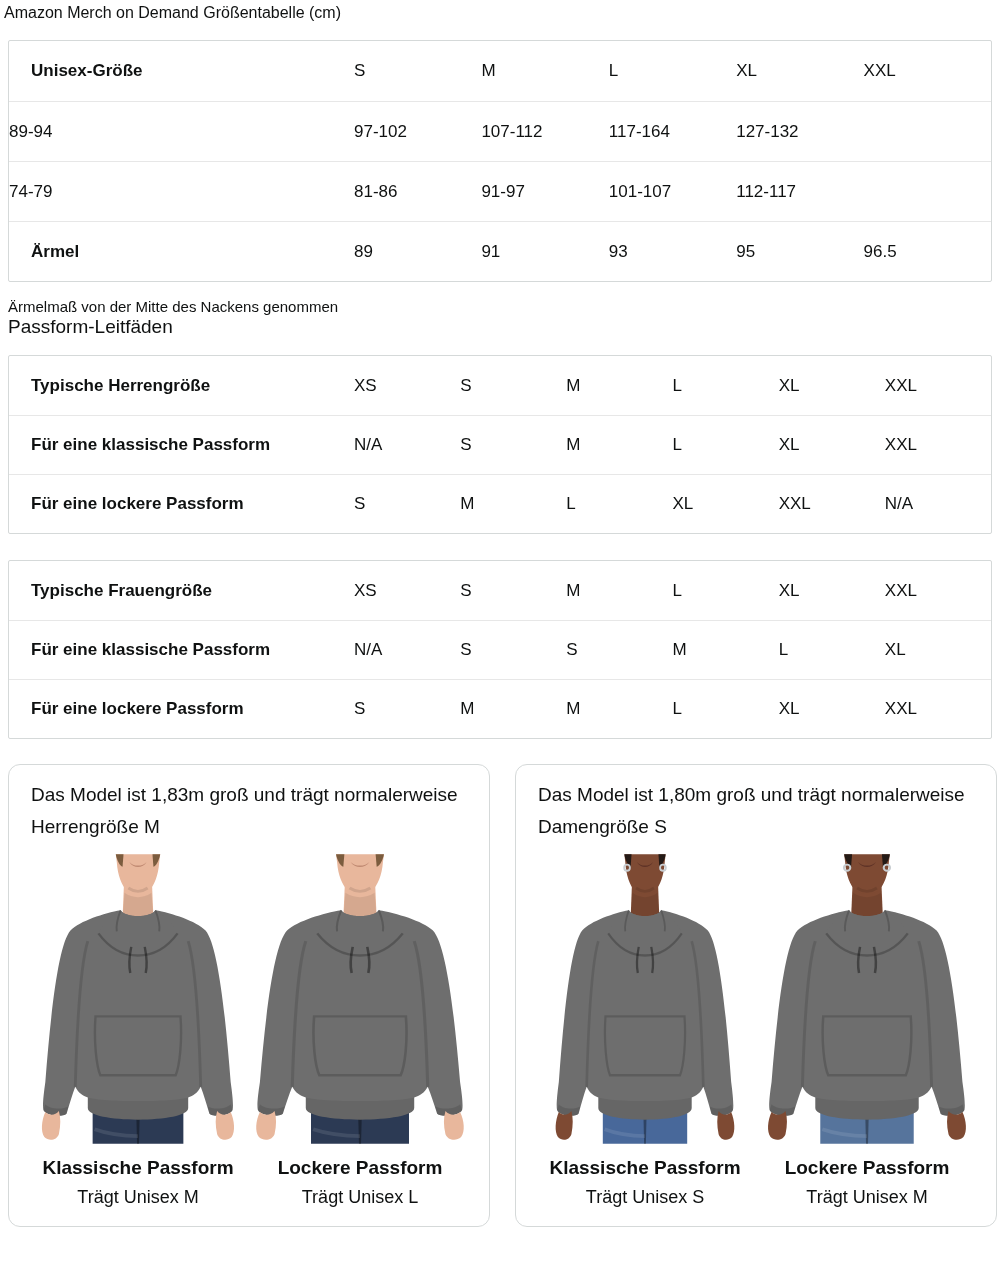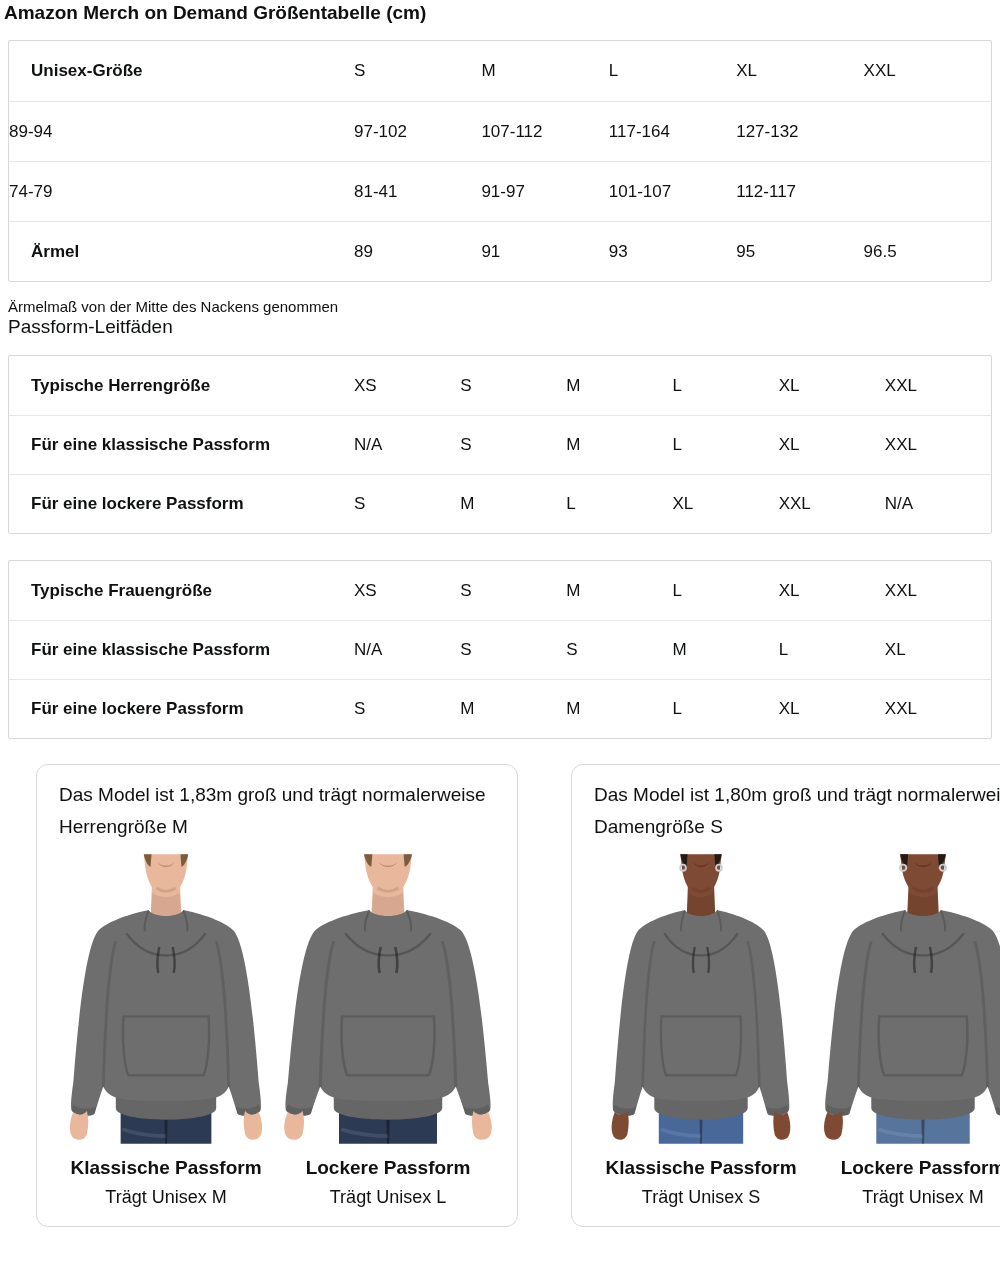--- a/index.html
+++ b/index.html
@@ -12,21 +12,21 @@
     --jeans-light-denim:#56749c;
   }
   *{box-sizing:border-box;margin:0;padding:0;}
   html,body{background:#ffffff;}
   body{
     width:1000px;
     padding:2px 8px 0 8px;
     font-family:"Liberation Sans", sans-serif;
     color:var(--text);
   }
-  .page-title{font-size:19px;font-weight:700;line-height:22px;margin-left:-4px;}
+  .page-title{font-size:16px;font-weight:400;line-height:22px;margin-left:-4px;}
   .stable{
     border:1px solid var(--table-border);
     border-radius:2px;
     overflow:hidden;
     background:#fff;
   }
   .t1{margin-top:16px;}
   .trow{display:grid;align-items:center;border-top:1px solid var(--row-divider);}
   .trow:first-child{border-top:none;}
   .g5 .trow{grid-template-columns:345px repeat(5,1fr);min-height:60px;}
@@ -37,21 +37,20 @@
   .section-title{font-size:19px;font-weight:400;line-height:22px;}
   .t2{margin-top:17px;}
   .t3{margin-top:26px;}
   .cards{display:flex;gap:25px;margin-top:25px;}
   .card{
     flex:1;
     border:1px solid var(--table-border);
     border-radius:12px;
     padding:14px 18px 18px 18px;
     background:#fff;
-    margin-left:28px;
   }
   .card-heading{font-size:19px;font-weight:400;line-height:32px;padding-left:4px;}
   .models{display:flex;margin-top:8px;}
   .model-fig{flex:1;display:flex;flex-direction:column;align-items:center;}
   .model-svg{width:222px;height:296px;display:block;--hoodie:var(--hoodie-gray);}
   .card-men .model-svg{--skin:#e8b79c;--hair:#7b5c3e;--lip:#c08a72;--jeans:var(--jeans-dark-denim);--earring:0;}
   .card-women .model-svg{--skin:#7e4a33;--hair:#241a16;--lip:#5f3327;--jeans:var(--jeans-medium-denim);--earring:1;}
   .card-women .model-b .model-svg{--jeans:var(--jeans-light-denim);}
   .fit-caption{font-size:19px;font-weight:700;line-height:22px;margin-top:10px;}
   .size-caption{font-size:18px;font-weight:400;line-height:21px;margin-top:8px;}
@@ -120,21 +119,21 @@
   </div>
   <div class="trow">
     <div class="tcell">89-94</div>
     <div class="tcell">97-102</div>
     <div class="tcell">107-112</div>
     <div class="tcell">117-164</div>
     <div class="tcell">127-132</div>
   </div>
   <div class="trow">
     <div class="tcell">74-79</div>
-    <div class="tcell">81-41</div>
+    <div class="tcell">81-86</div>
     <div class="tcell">91-97</div>
     <div class="tcell">101-107</div>
     <div class="tcell">112-117</div>
   </div>
   <div class="trow">
     <div class="tcell tlabel">Ärmel</div>
     <div class="tcell">89</div>
     <div class="tcell">91</div>
     <div class="tcell">93</div>
     <div class="tcell">95</div>

